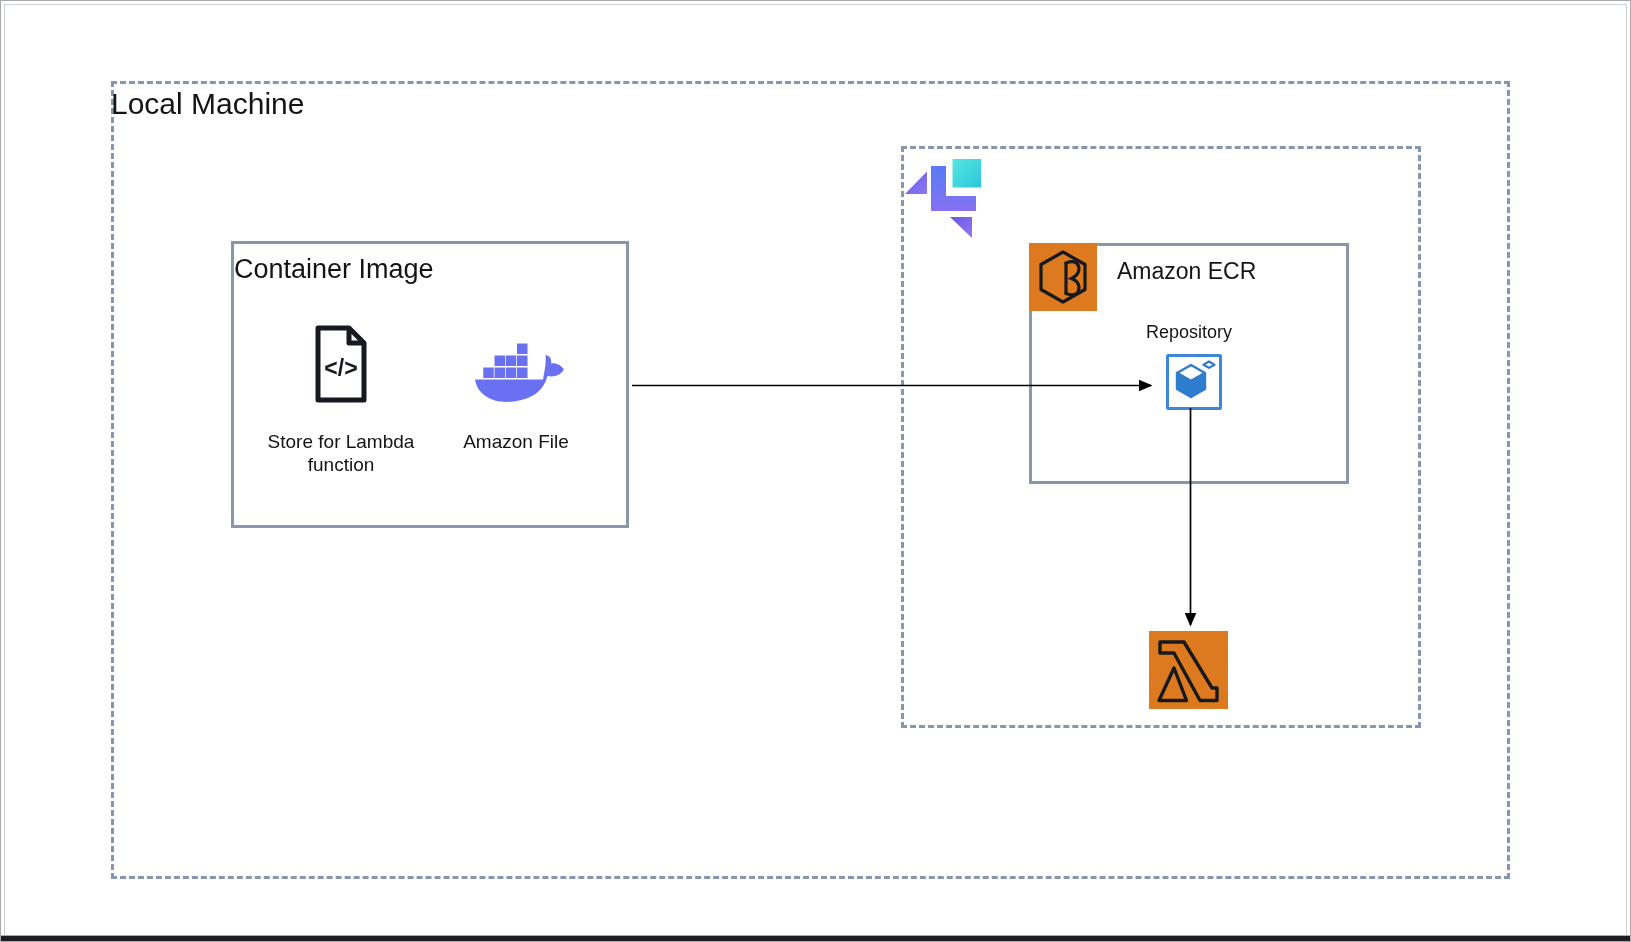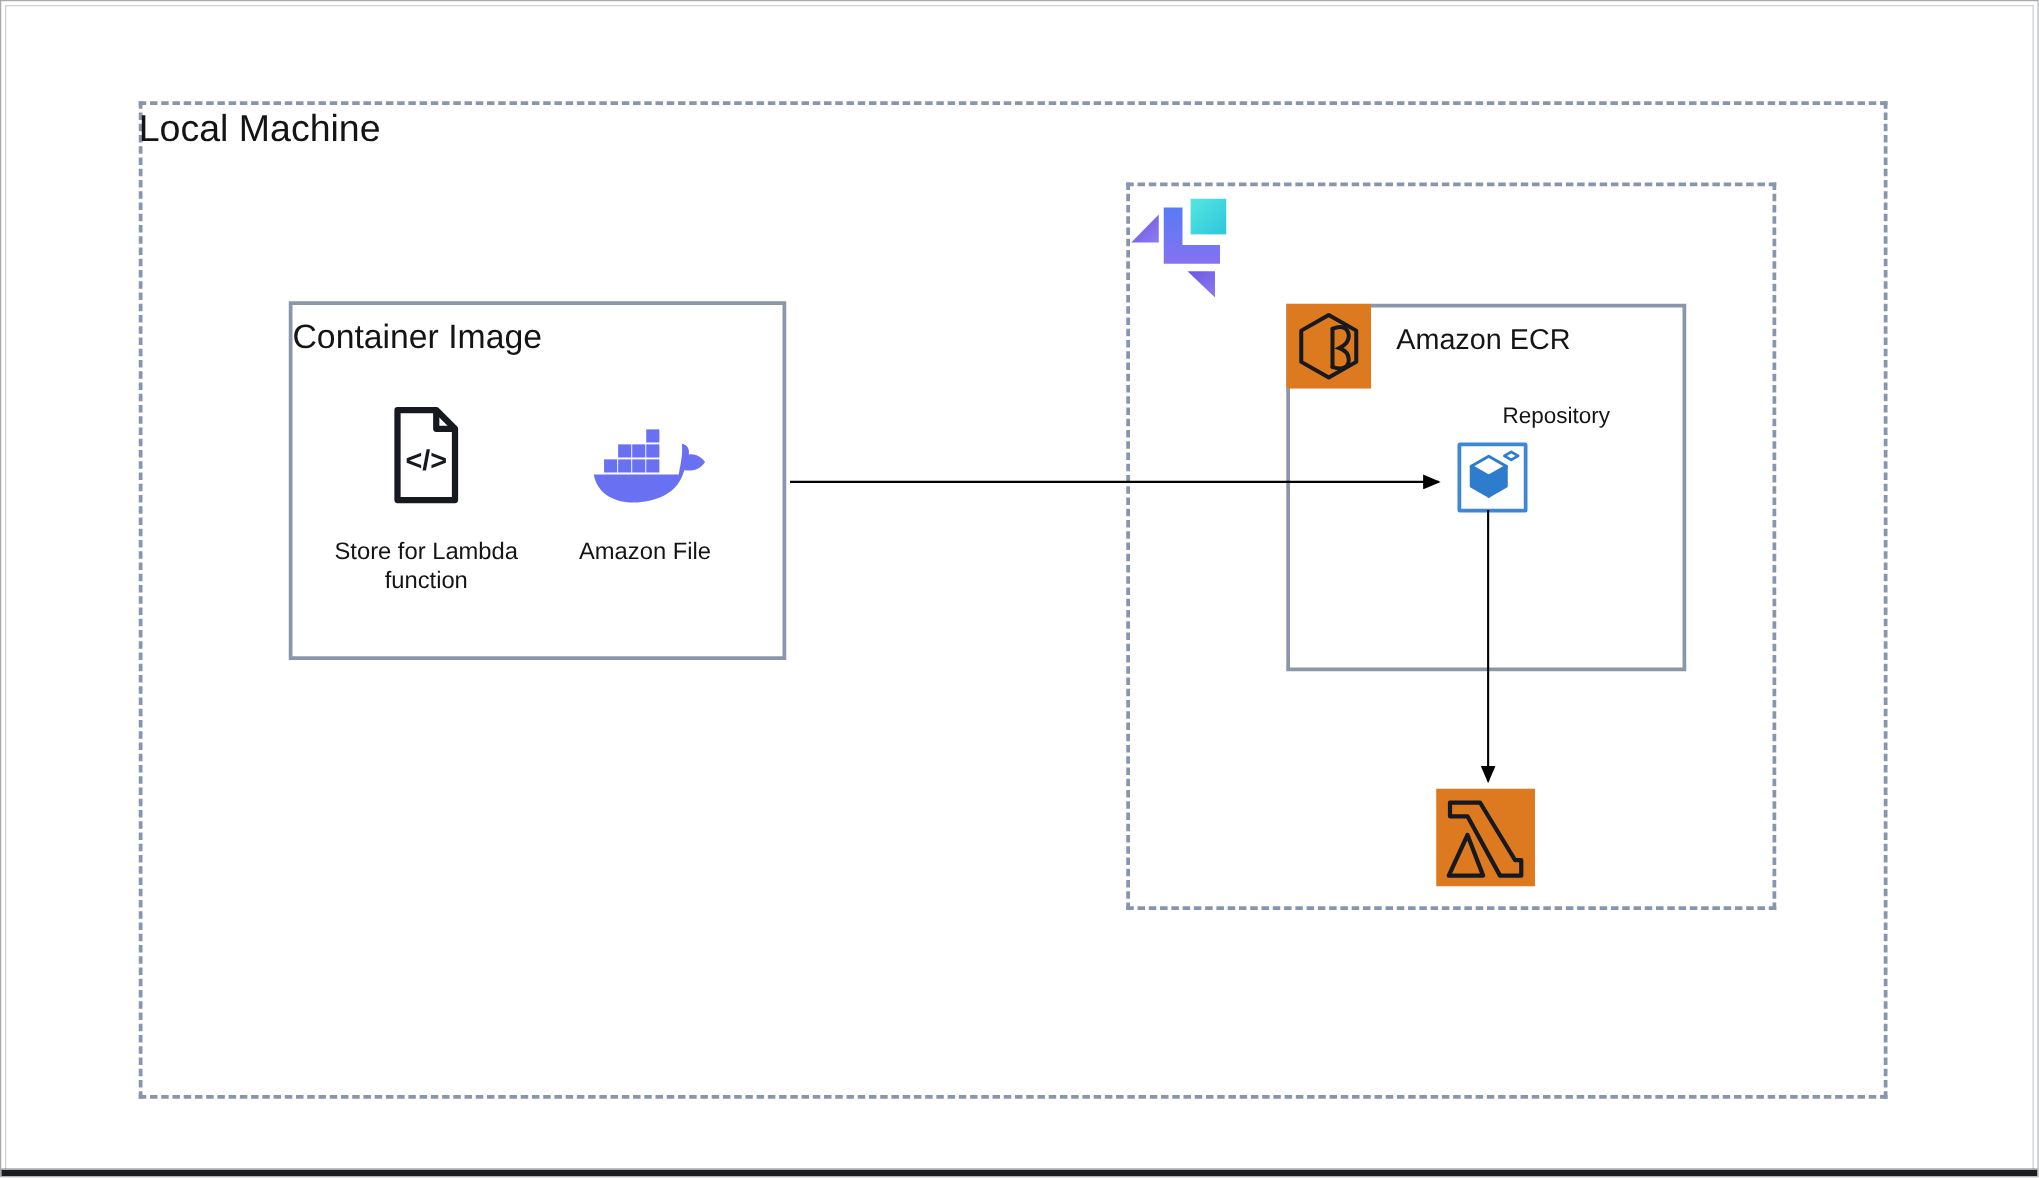--- a/index.html
+++ b/index.html
@@ -14,23 +14,23 @@
   .dashed{border:3px dashed var(--dashed-border,#8796ae);background:transparent;}
   .solid{border:3px solid var(--solid-border,#8a97ab);}
   .title{position:absolute;text-align:left;white-space:nowrap;}
   .lbl{position:absolute;text-align:center;white-space:pre-line;font-size:19px;line-height:23px;color:#141414;}
   #local-machine-title{left:110px;top:86px;width:1399px;font-size:30px;}
   #local-machine{left:110px;top:80px;width:1399px;height:798px;}
   #container-image{left:230px;top:240px;width:398px;height:287px;}
   #container-image .title{left:0;top:10px;width:100%;font-size:27px;}
   #localstack{left:900px;top:145px;width:520px;height:582px;}
   #localstack .title{left:0;top:10px;width:100%;font-size:27px;}
-  #amazon-ecr{left:125px;top:94px;width:320px;height:294px;}
+  #amazon-ecr{left:125px;top:94px;width:320px;height:241px;}
   #amazon-ecr-title{position:absolute;left:85px;top:12px;font-size:23px;white-space:nowrap;}
-  #repository-label{position:absolute;left:12px;top:76px;width:100%;text-align:center;font-size:18px;padding-left:44px;}
+  #repository-label{position:absolute;left:0;top:76px;width:100%;text-align:center;font-size:18px;}
   #repo-icon{position:absolute;left:134px;top:108px;width:56px;height:56px;box-sizing:border-box;
     border:3px solid var(--repo-blue,#3e86d8);border-radius:2px;background:#fff;}
   #ecr-service-icon{position:absolute;left:-3px;top:-3px;width:68px;height:68px;}
   #localstack-logo{position:absolute;left:-18px;top:-8px;width:105px;height:105px;}
   #lambda-icon{position:absolute;left:245px;top:482px;width:79px;height:78px;background:var(--aws-orange,#dd7a1f);}
   #code-icon{position:absolute;left:79px;top:80px;width:56px;height:80px;}
   #docker-icon{position:absolute;left:227px;top:82px;width:110px;height:90px;}
   #code-label{left:17px;top:186px;width:180px;}
   #docker-label{left:192px;top:186px;width:180px;}
   #store-label{left:672px;top:330px;width:240px;}

